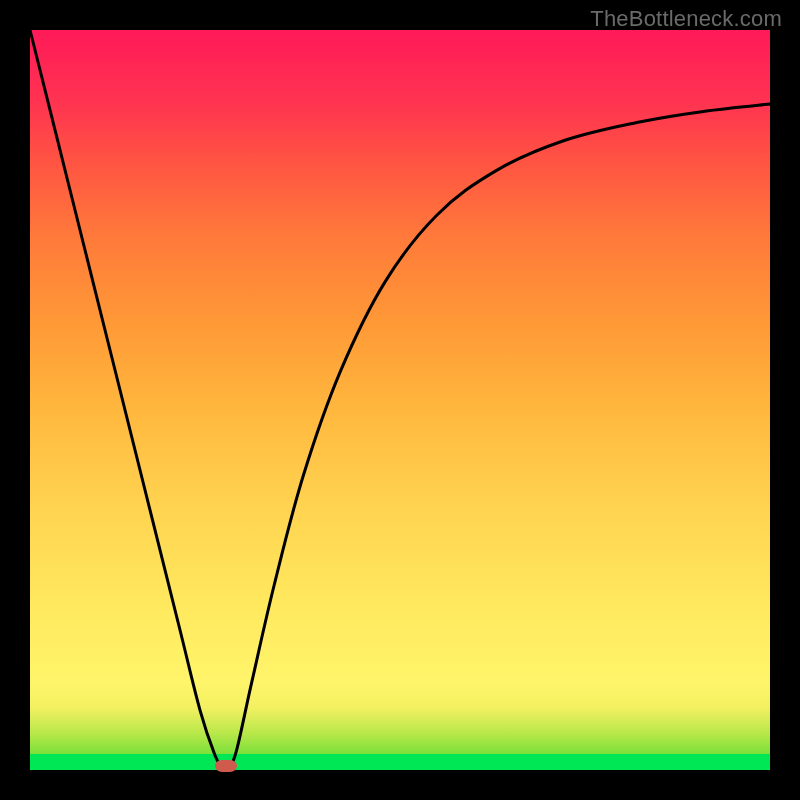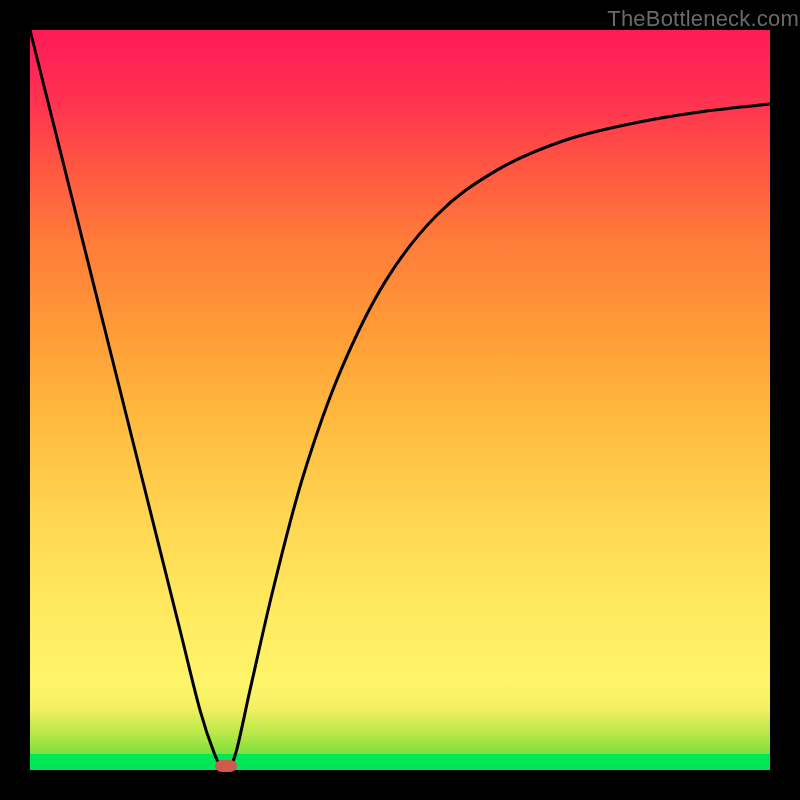--- a/index.html
+++ b/index.html
@@ -47,21 +47,21 @@
       #ff9a37 60%,
       #ff7a3a 72%,
       #ff5542 82%,
       #ff3450 90%,
       #ff1a58 100%
     );
   }
   .watermark {
     position: absolute;
     top: 6px;
-    right: 1px;
+    right: 18px;
     color: #6a6a6a;
     font-size: 22px;
     font-weight: 400;
     letter-spacing: 0.2px;
     user-select: none;
     text-align: right;
   }
   svg.curve {
     position: absolute;
     left: 0;

